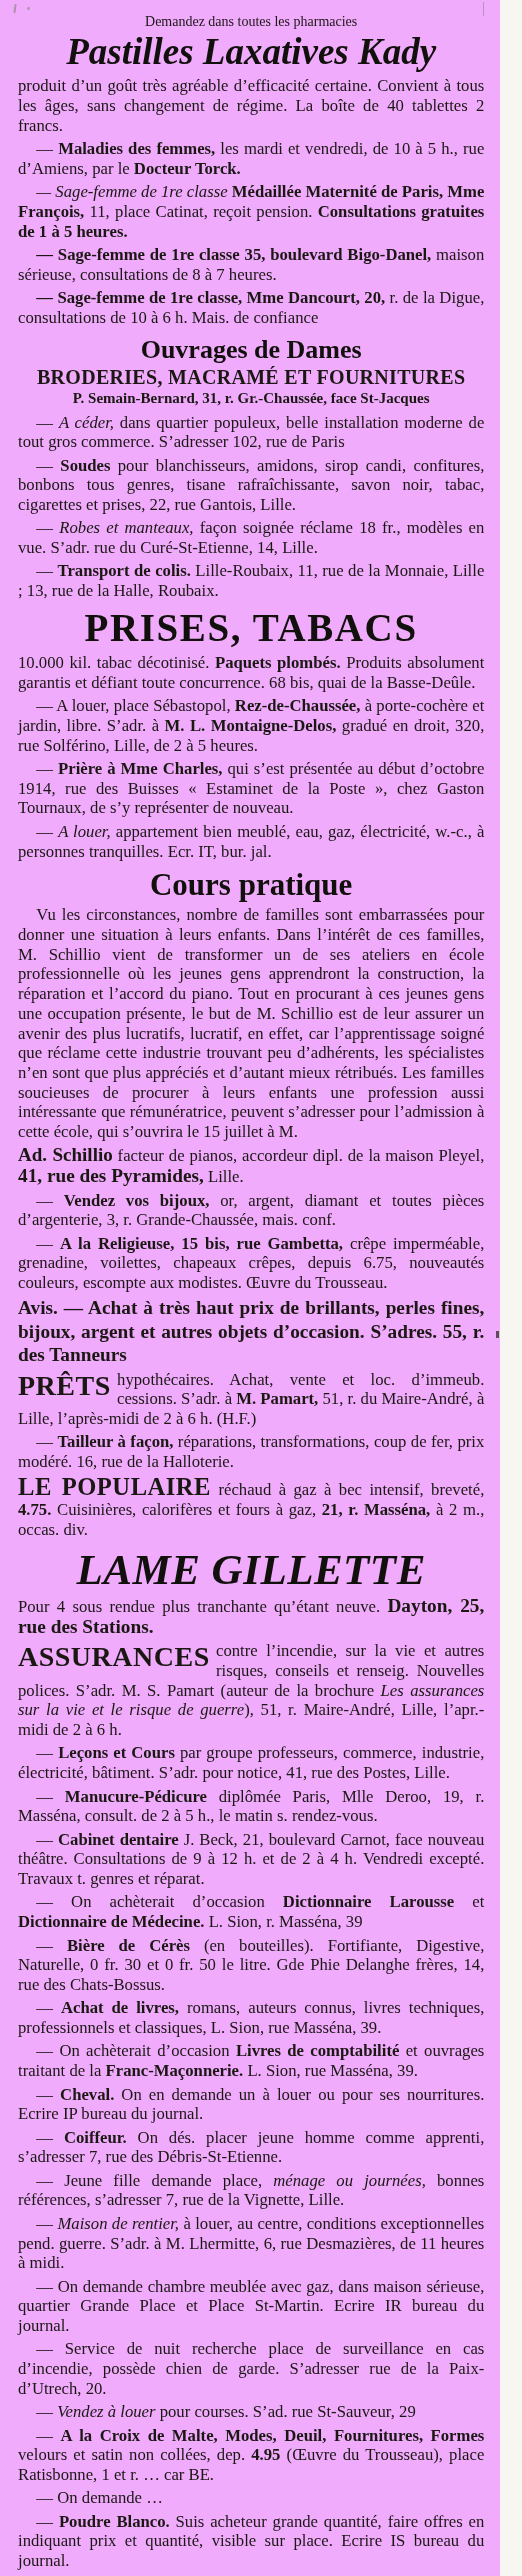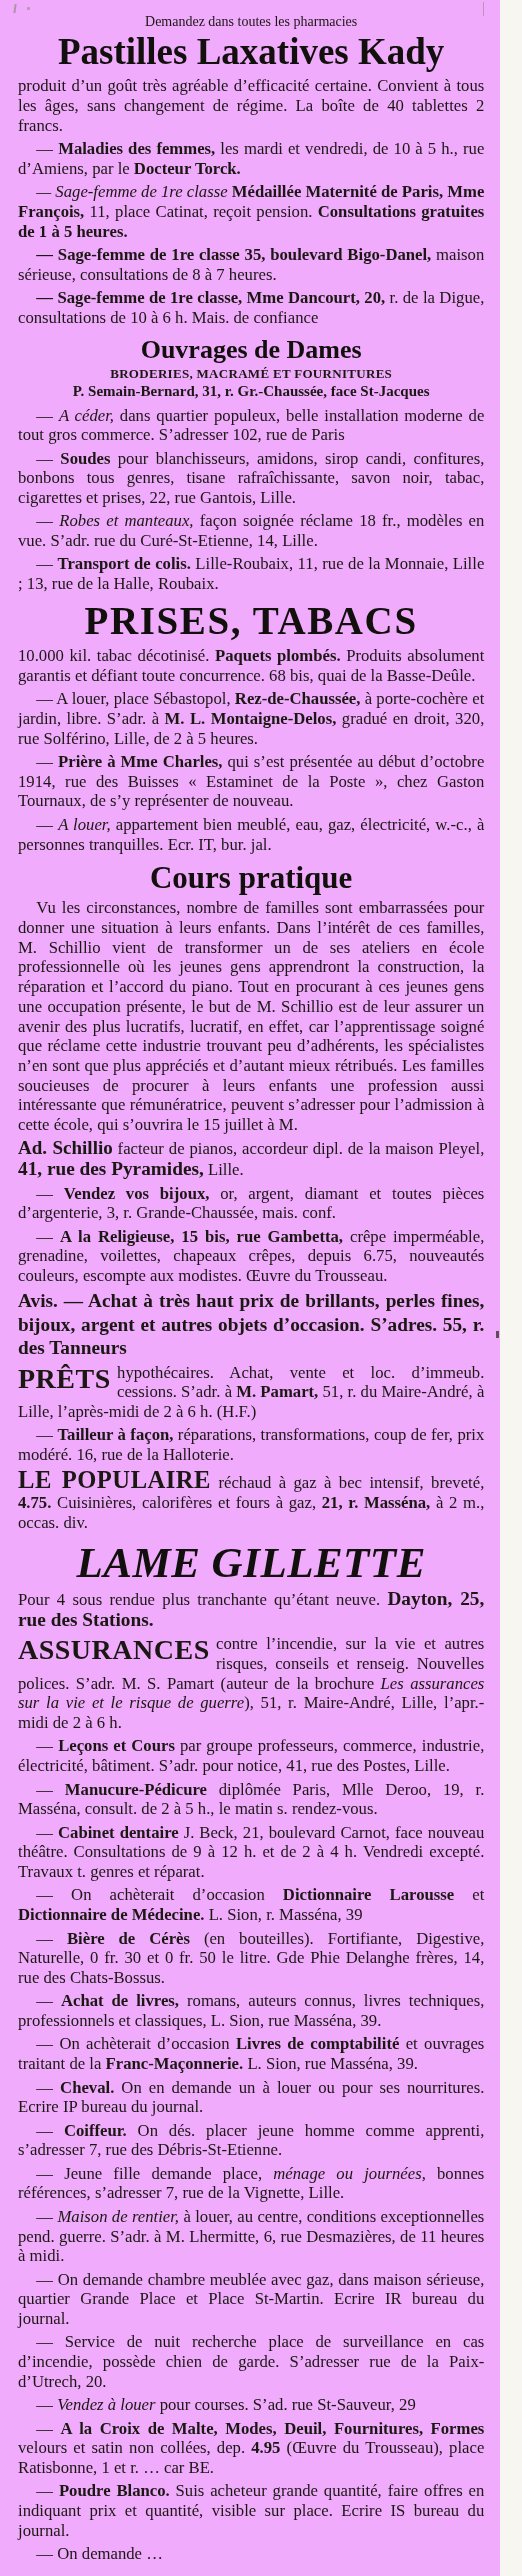--- a/index.html
+++ b/index.html
@@ -12,23 +12,23 @@
     background:#f0abfc;
     color:#1b1713;
     font-family:"Liberation Serif","DejaVu Serif",serif;
   }
   .column { width:100%; }
   p { margin:0 0 3.7px; }
   .para, .para-flush, .para-bold { font-size:16.7px; line-height:1.18; text-align:justify; }
   .para { text-indent:1.1em; }
   .para-bold { font-weight:bold; font-size:19.3px; line-height:1.2; }
   .tagline { text-align:center; font-size:14px; margin:0 0 1px; }
-  .h1 { text-align:center; font-weight:bold; font-size:37px; line-height:1.04; margin:3.1px 0 5.2px; color:#12100c; }
+  .h1 { text-align:center; font-weight:bold; font-size:37px; line-height:1.04; margin:3.1px 0 5.2px; color:#12100c;font-style:italic; }
   .h2 { text-align:center; font-weight:bold; font-size:26px; line-height:1.05; margin:8.4px 0 3.1px; color:#12100c; }
-  .h3 { text-align:center; font-weight:bold; font-size:13px; letter-spacing:0.3px; margin:0 0 1px; }
+  .h3 { text-align:center; font-weight:bold; font-size:20px; letter-spacing:0.3px; margin:0 0 1px; }
   .center-bold { text-align:center; font-weight:bold; font-size:15px; margin:0 0 5.2px; }
   .headline-xl { text-align:center; font-weight:bold; font-size:39px; letter-spacing:1.6px; line-height:1.02; margin:7.3px 0 5.2px; color:#12100c; }
   .headline-lg { text-align:center; font-weight:bold; font-size:31px; line-height:1.02; margin:7.3px 0 5.2px; color:#12100c; }
   .headline-gil { text-align:center; font-weight:bold; font-size:43px; letter-spacing:0.5px; line-height:1; margin:8.4px 0 5.2px; color:#12100c;font-style:italic; }
   span.bold { font-weight:bold; }
   span.italic { font-style:italic; }
   span.display-xl { font-weight:bold; font-size:19px; line-height:1; }
   span.display-pop { font-weight:bold; font-size:24.6px; line-height:1; letter-spacing:0.5px; }
   span.display-lg { font-weight:bold; font-size:19.3px; line-height:1; }
   span.float-display { float:left; font-weight:bold; font-size:28px; line-height:0.92; letter-spacing:0.5px; margin:3.1px 6.3px 0 0; }
@@ -87,17 +87,17 @@
       <p class="para"><span>— </span><span class="bold">Achat de livres,</span><span> romans, auteurs connus, livres techniques, professionnels et classiques, L. Sion, rue Masséna, 39.</span></p>
       <p class="para"><span>— On achèterait d’occasion </span><span class="bold">Livres de comptabilité</span><span> et ouvrages traitant de la </span><span class="bold">Franc-Maçonnerie.</span><span> L. Sion, rue Masséna, 39.</span></p>
       <p class="para"><span>— </span><span class="bold">Cheval.</span><span> On en demande un à louer ou pour ses nourritures. Ecrire IP bureau du journal.</span></p>
       <p class="para"><span>— </span><span class="bold">Coiffeur.</span><span> On dés. placer jeune homme comme apprenti, s’adresser 7, rue des Débris-St-Etienne.</span></p>
       <p class="para"><span>— Jeune fille demande place, </span><span class="italic">ménage ou journées,</span><span> bonnes références, s’adresser 7, rue de la Vignette, Lille.</span></p>
       <p class="para"><span>— </span><span class="italic">Maison de rentier,</span><span> à louer, au centre, conditions exceptionnelles pend. guerre. S’adr. à M. Lhermitte, 6, rue Desmazières, de 11 heures à midi.</span></p>
       <p class="para"><span>— On demande chambre meublée avec gaz, dans maison sérieuse, quartier Grande Place et Place St-Martin. Ecrire IR bureau du journal.</span></p>
       <p class="para"><span>— Service de nuit recherche place de surveillance en cas d’incendie, possède chien de garde. S’adresser rue de la Paix-d’Utrech, 20.</span></p>
       <p class="para"><span>— </span><span class="italic">Vendez à louer</span><span> pour courses. S’ad. rue St-Sauveur, 29</span></p>
       <p class="para"><span>— </span><span class="bold">A la Croix de Malte, Modes, Deuil, Fournitures, Formes</span><span> velours et satin non collées, dep. </span><span class="bold">4.95</span><span> (Œuvre du Trousseau), place Ratisbonne, 1 et r. … car BE.</span></p>
+      <p class="para"><span>— On demande …</span></p>
       <p class="para"><span>— </span><span class="bold">Poudre Blanco.</span><span> Suis acheteur grande quantité, faire offres en indiquant prix et quantité, visible sur place. Ecrire IS bureau du journal.</span></p>
-      <p class="para"><span>— On demande …</span></p>
     </div>
 </div>
 
 
 </body></html>

